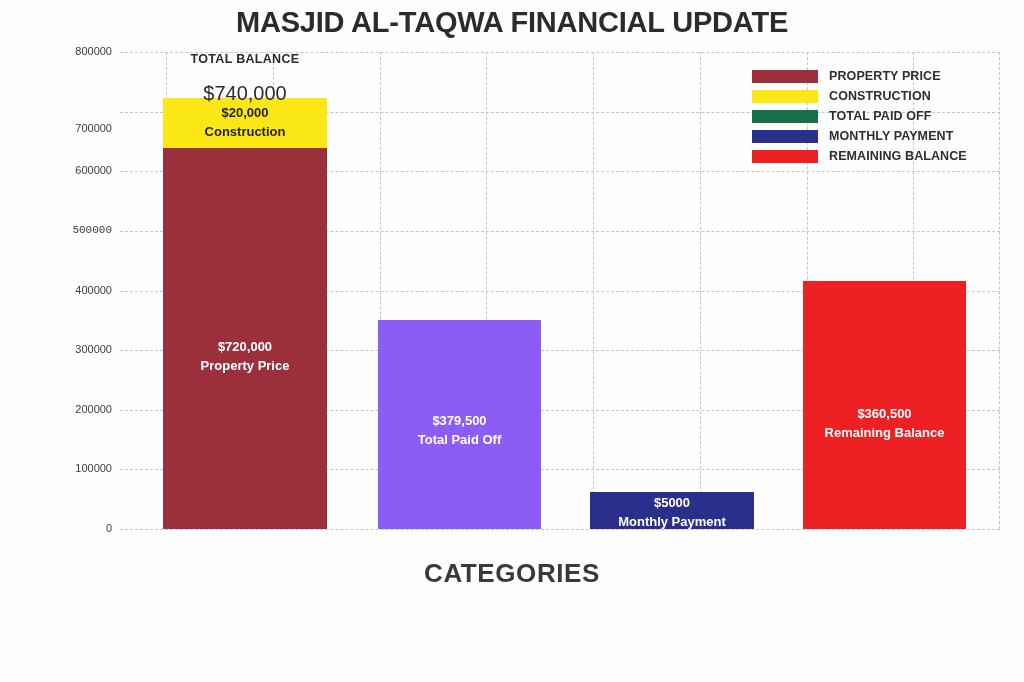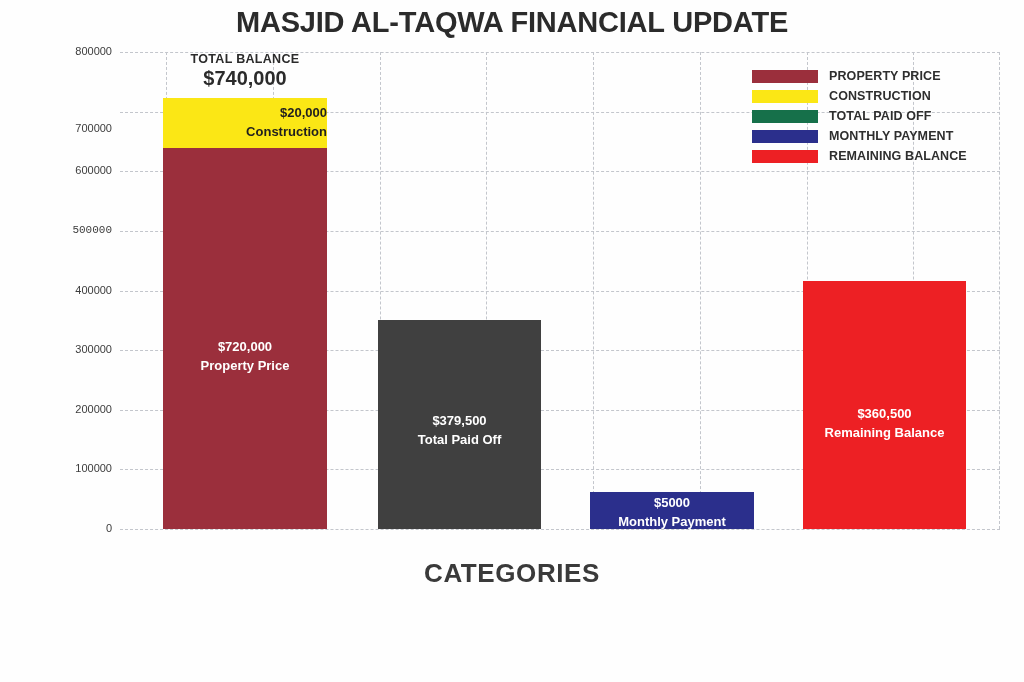--- a/index.html
+++ b/index.html
@@ -100,41 +100,41 @@
     position: absolute;
     left: 0;
     width: 100%;
     text-align: center;
     font-size: 13px;
     font-weight: bold;
     line-height: 1.45;
     color: #ffffff;
     pointer-events: none;
   }
-  .bar-label.dark { color: #1f1f1f; text-align: right; }
+  .bar-label.dark { color: #1f1f1f; }
   .bar-label .val { display: block; }
   .bar-label .name { display: block; }
 
   
   .total-annot {
     position: absolute;
     text-align: center;
     color: #2b2b2b;
   }
   .total-annot .ta-caption {
     display: block;
     font-size: 12.5px;
     font-weight: bold;
     letter-spacing: 0.3px;
   }
   .total-annot .ta-value {
     display: block;
     font-size: 20px;
-    font-weight: bold;
-    margin-top: 1px;
+    font-weight: normal;
+    margin-top: 16px;
   }
 
   
   #legend {
     position: absolute;
     left: 752px;
     top: 66px;
     width: 250px;
   }
   .legend-row {
@@ -207,21 +207,21 @@
             <span class="val">$720,000</span>
             <span class="name">Property Price</span>
           </div>
         </div>
         <div class="bar" style="left: 43px; width: 164px; height: 49.565px; bottom: 381.435px; background: rgb(251, 231, 21);">
           <div class="bar-label dark" style="top: 6px;">
             <span class="val">$20,000</span>
             <span class="name">Construction</span>
           </div>
         </div>
-        <div class="bar" style="left: 258px; width: 163px; height: 209px; bottom: 0px; background: #404040;">
+        <div class="bar" style="left: 258px; width: 163px; height: 209px; bottom: 0px; background: #8b5cf6;">
           <div class="bar-label" style="top: 91.96px;">
             <span class="val">$379,500</span>
             <span class="name">Total Paid Off</span>
           </div>
         </div>
         <div class="bar" style="left: 470px; width: 164px; height: 37px; bottom: 0px; background: rgb(43, 47, 140);">
           <div class="bar-label" style="top: 2px;">
             <span class="val">$5000</span>
             <span class="name">Monthly Payment</span>
           </div>

